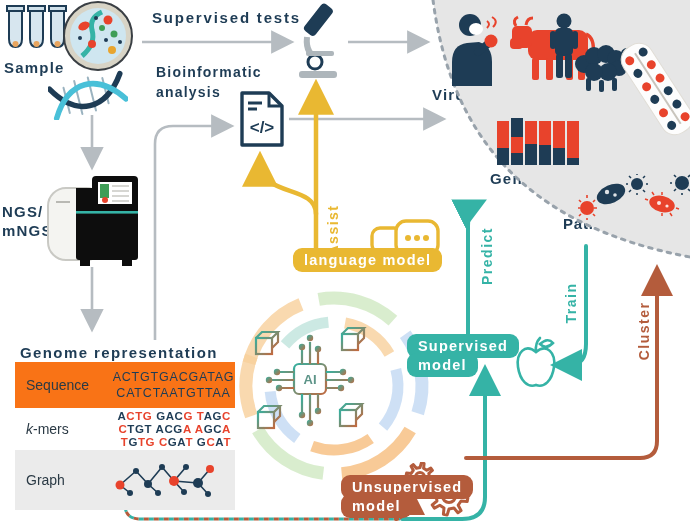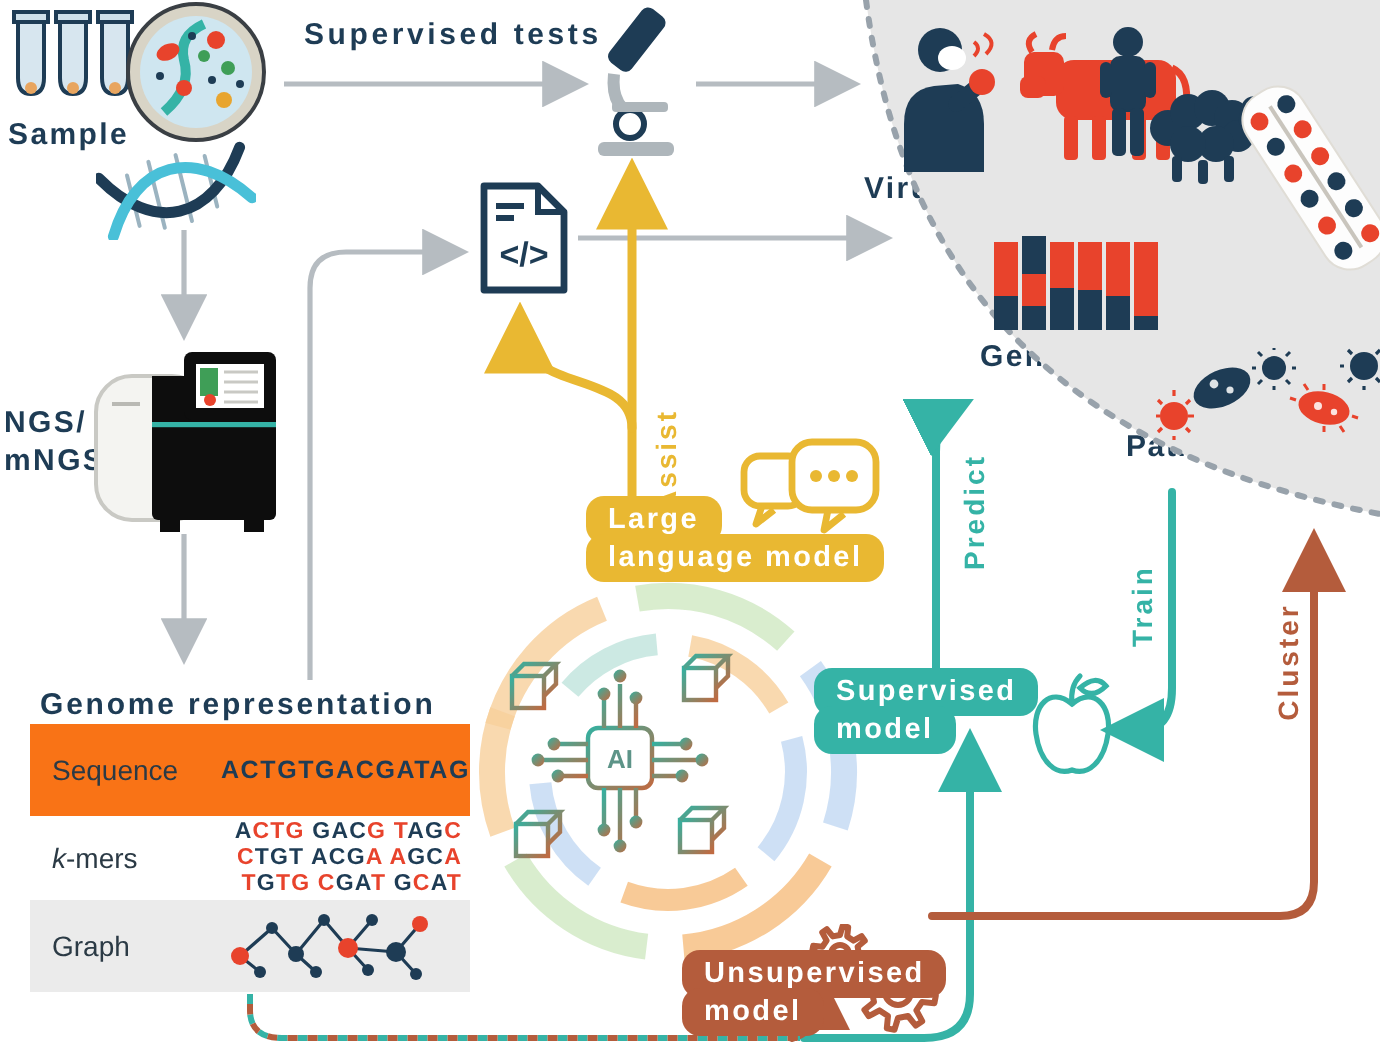--- a/index.html
+++ b/index.html
@@ -18,24 +18,24 @@
         padding:4px 11px;border-radius:9px;white-space:nowrap;}
   .model-label .row+.row{margin-top:-5px;}
   .llm .row{background:#e9b832;}
   .sup .row{background:#35b3a6;}
   .uns .row{background:#b45c3c;margin-top:36px;}
   
   .gtable{position:absolute;left:15px;top:362px;width:220px;z-index:5;}
   .grow{display:flex;align-items:center;}
   .grow.g1{background:#f97316;height:46px;}
   .grow.g2{background:#ffffff;height:42px;}
-  .grow.g3{background:#ebebeb;height:46px;}
+  .grow.g3{background:#ebebeb;height:60px;}
   .grow .rlabel{width:86px;padding-left:11px;font-size:14px;color:#2b3a45;}
   .grow .rvalue{flex:1;}
-  .seq-lines{font-weight:bold;color:#1e3c55;font-size:12.5px;letter-spacing:0.8px;
+  .seq-lines{font-weight:normal;color:#1e3c55;font-size:12.5px;letter-spacing:0.8px;
              line-height:16px;text-align:center;}
   .kmer-lines{font-weight:bold;font-size:11.5px;letter-spacing:0.6px;line-height:13px;
               text-align:right;padding-right:4px;white-space:pre;}
   
   .gbars{position:absolute;left:497px;top:118px;width:86px;height:47px;display:flex;gap:2px;
          align-items:flex-end;z-index:5;}
   .gbar{width:12px;display:flex;flex-direction:column;}
   .gbar div{width:100%;}
   
   .amr-strip{position:absolute;left:640px;top:38px;width:32px;height:100px;background:#fdfdfd;
@@ -163,20 +163,22 @@
           <path d="M44,8 V42"></path>
           <path d="M58,12 V38"></path>
       </g>
       <path d="M4,10 C24,44 54,44 76,12" stroke="#1e3c55" stroke-width="5.5"></path>
       <path d="M4,40 C24,6 54,6 76,38" stroke="#49c0d8" stroke-width="5.5"></path>
     </g>
   </svg>
 
   <div class="lbl" style="left:152px;top:9px;letter-spacing:1.8px;">Supervised tests</div>
   <div class="abs" style="left:156px;top:64px;">
+    <div class="lbl small" style="position:static;">Bioinformatic</div>
+    <div class="lbl small" style="position:static;margin-top:4px;">analysis</div>
   </div>
 
   <svg class="abs z3" style="left:294px;top:3px;" width="50" height="76" viewBox="0 0 50 76">
     <rect x="18" y="0" width="14" height="34" rx="4" fill="#1e3c55" transform="rotate(38 25 16)"></rect>
     <path d="M13,34 Q11,52 26,56" fill="none" stroke="#aeb6bb" stroke-width="6"></path>
     <circle cx="21" cy="59" r="7" fill="#fff" stroke="#1e3c55" stroke-width="3"></circle>
     <rect x="12" y="48" width="28" height="5" rx="2" fill="#aeb6bb"></rect>
     <rect x="5" y="68" width="38" height="7" rx="3" fill="#aeb6bb"></rect>
   </svg>
 
@@ -205,20 +207,21 @@
     <rect x="34" y="86" width="10" height="6" fill="#0d0d0d"></rect>
     <rect x="76" y="86" width="10" height="6" fill="#0d0d0d"></rect>
   </svg>
 
   <div class="lbl center" style="left:20px;top:344px;width:228px;letter-spacing:1.4px;">Genome representation</div>
   <div class="gtable">
     <div class="grow g1">
       <div class="rlabel">Sequence</div>
       <div class="rvalue seq-lines">
         <div>ACTGTGACGATAG</div>
+        <div>CATCTAATGTTAA</div>
       </div>
     </div>
     <div class="grow g2">
       <div class="rlabel"><i>k</i><span>-mers</span></div>
       <div class="rvalue kmer-lines" id="kmer-lines"><div><span style="color: rgb(30, 60, 85);">A</span><span style="color: rgb(232, 67, 44);">CTG</span><span style="color: rgb(30, 60, 85);"> </span><span style="color: rgb(30, 60, 85);">GAC</span><span style="color: rgb(232, 67, 44);">G</span><span style="color: rgb(30, 60, 85);"> </span><span style="color: rgb(232, 67, 44);">T</span><span style="color: rgb(30, 60, 85);">AG</span><span style="color: rgb(232, 67, 44);">C</span></div><div><span style="color: rgb(232, 67, 44);">C</span><span style="color: rgb(30, 60, 85);">TGT</span><span style="color: rgb(30, 60, 85);"> </span><span style="color: rgb(30, 60, 85);">ACG</span><span style="color: rgb(232, 67, 44);">A</span><span style="color: rgb(30, 60, 85);"> </span><span style="color: rgb(232, 67, 44);">A</span><span style="color: rgb(30, 60, 85);">GC</span><span style="color: rgb(232, 67, 44);">A</span></div><div><span style="color: rgb(232, 67, 44);">T</span><span style="color: rgb(30, 60, 85);">G</span><span style="color: rgb(232, 67, 44);">TG</span><span style="color: rgb(30, 60, 85);"> </span><span style="color: rgb(232, 67, 44);">C</span><span style="color: rgb(30, 60, 85);">GA</span><span style="color: rgb(232, 67, 44);">T</span><span style="color: rgb(30, 60, 85);"> </span><span style="color: rgb(30, 60, 85);">G</span><span style="color: rgb(232, 67, 44);">C</span><span style="color: rgb(30, 60, 85);">A</span><span style="color: rgb(232, 67, 44);">T</span></div></div>
     </div>
     <div class="grow g3">
       <div class="rlabel">Graph</div>
       <div class="rvalue">
         <svg width="108" height="42" viewBox="0 0 108 42">
@@ -292,21 +295,20 @@
       <path d="M13,36 l-3,9 l9,-7"></path>
       <rect x="28" y="4" width="42" height="34" rx="10" fill="#fff"></rect>
       <path d="M46,38 l-2,10 l10,-8"></path>
     </g>
     <circle cx="40" cy="21" r="3" fill="#e9b832"></circle>
     <circle cx="49" cy="21" r="3" fill="#e9b832"></circle>
     <circle cx="58" cy="21" r="3" fill="#e9b832"></circle>
   </svg>
 
   <div class="model-label llm" style="left:293px;top:248px;">
-    <div class="row">Large</div>
     <div class="row">language model</div>
   </div>
 
   <div class="model-label sup" style="left:407px;top:334px;">
     <div class="row">Supervised</div>
     <div class="row">model</div>
   </div>
 
   <div class="model-label uns" style="left:341px;top:439px;">
     <div class="row">Unsupervised</div>

